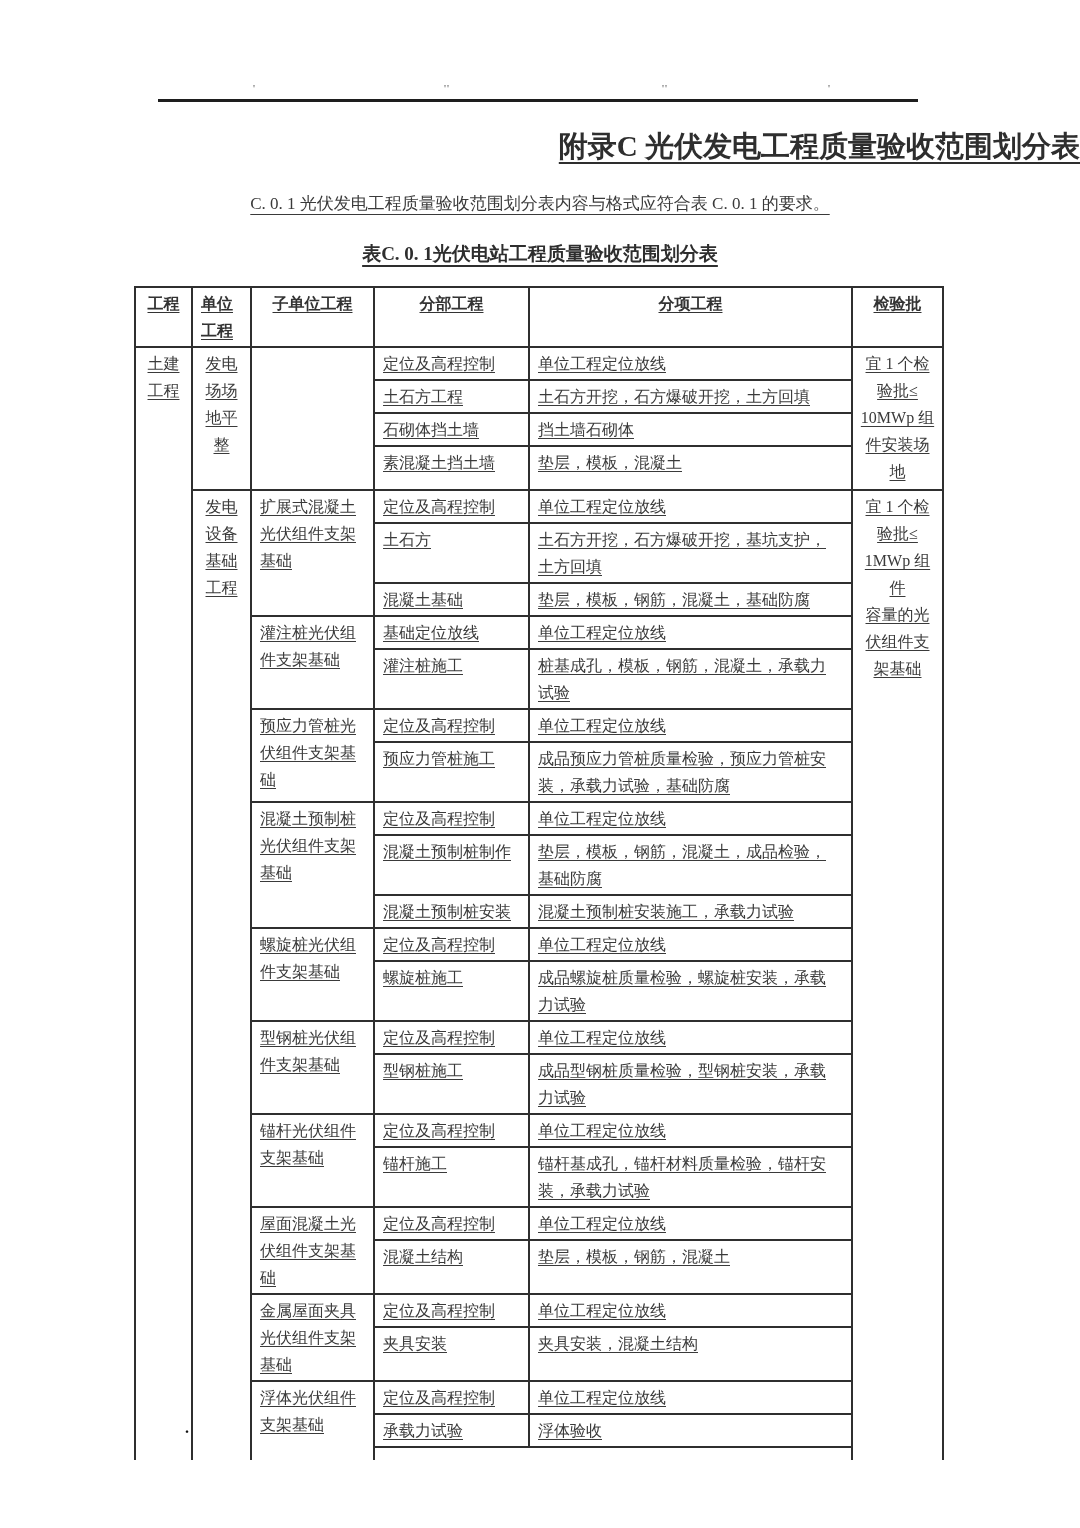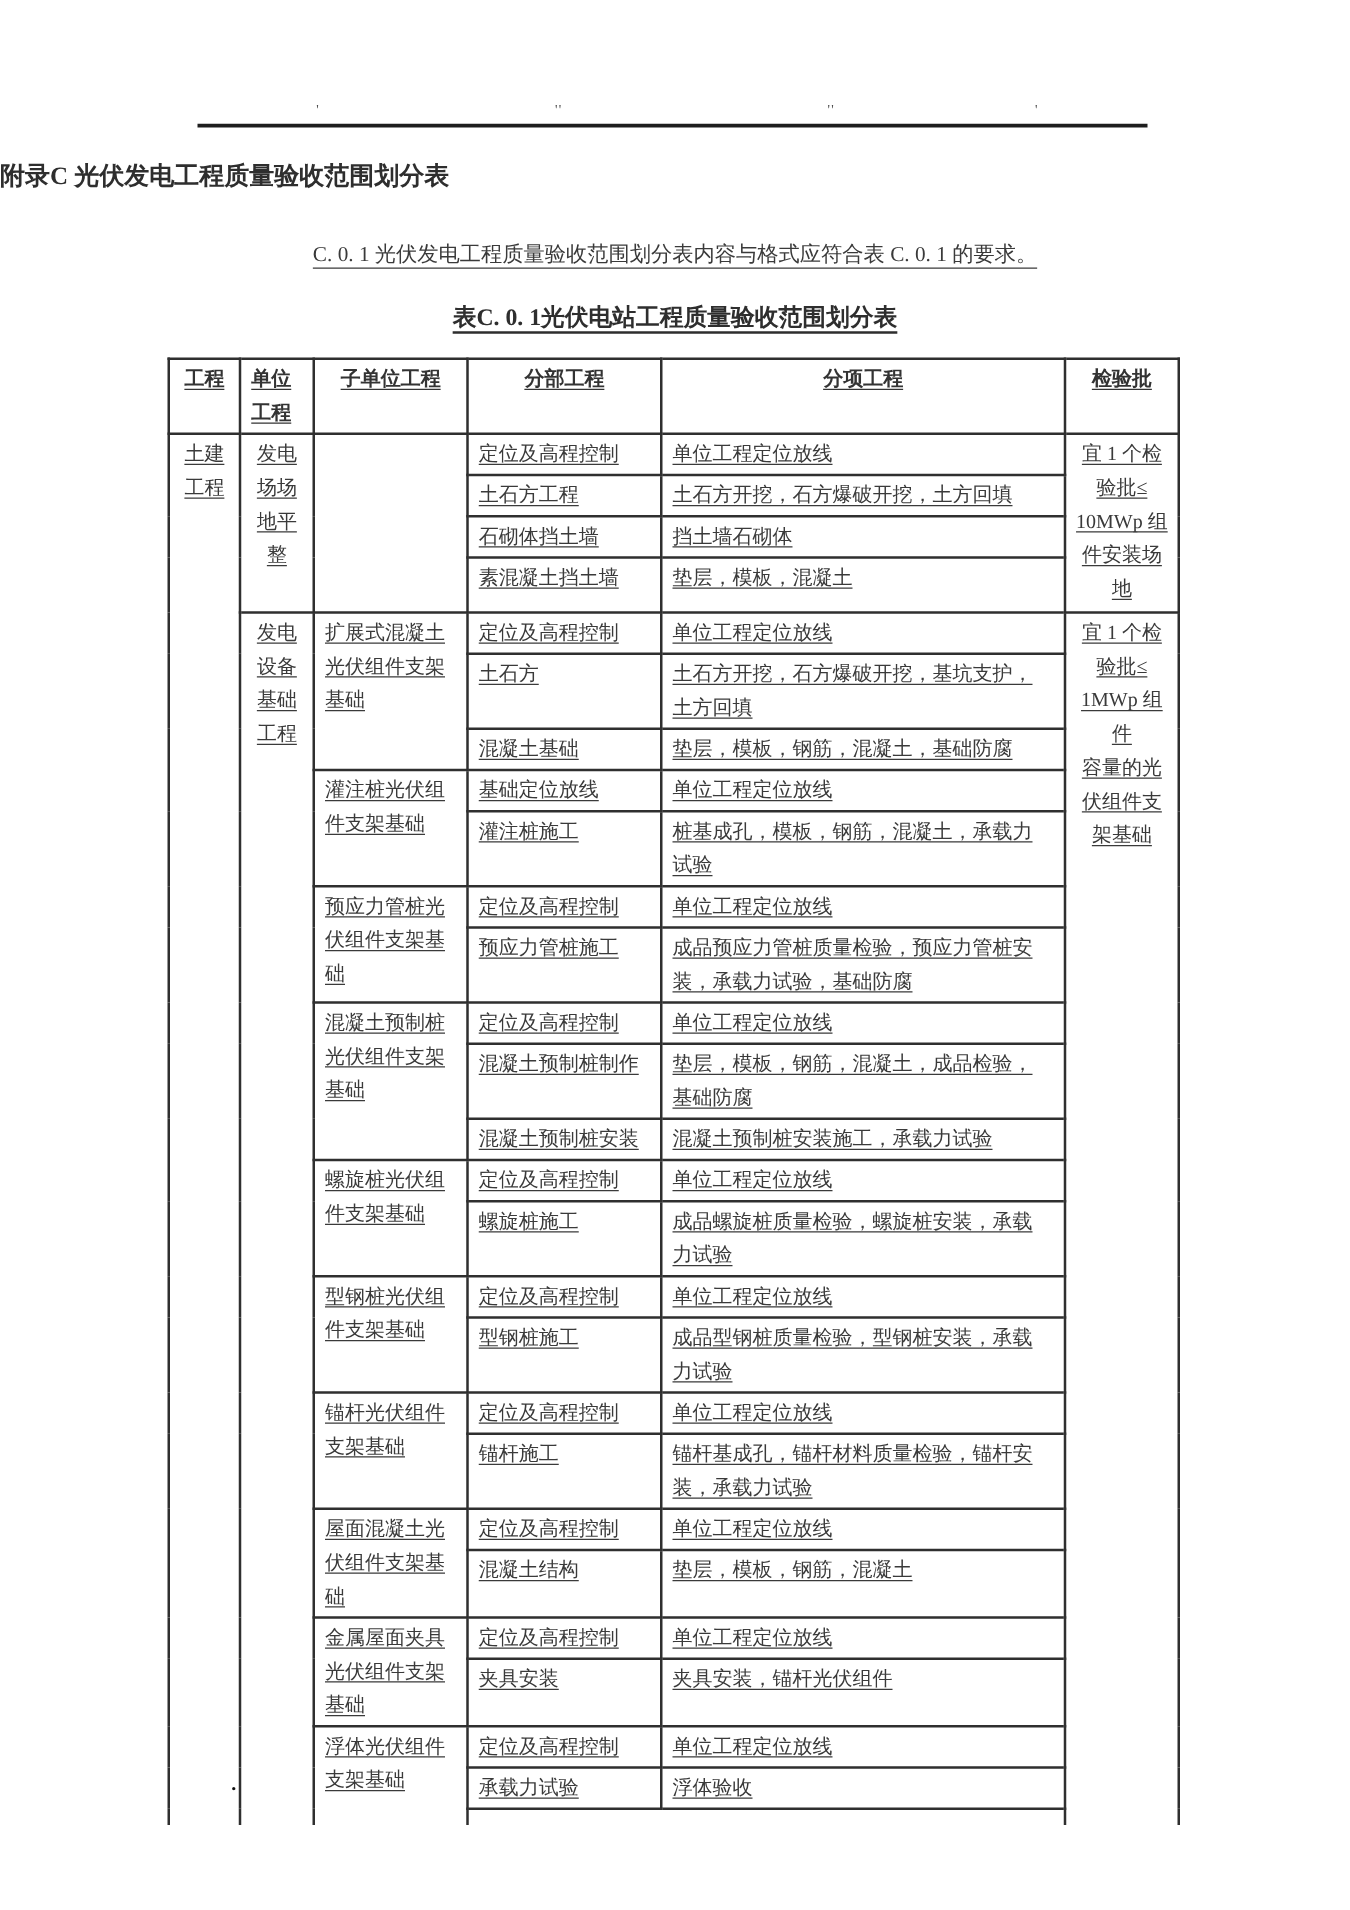--- a/index.html
+++ b/index.html
@@ -5,23 +5,23 @@
   html,body{margin:0;padding:0;}
   body{
     width:1080px;height:1528px;position:relative;background:#ffffff;
     font-family:"Liberation Serif","DejaVu Serif",serif;color:#383838;
     overflow:hidden;
   }
   .header-rule{position:absolute;left:158px;top:99px;width:760px;height:3px;background:#1e1e1e;}
   .header-mark{position:absolute;top:82px;font-size:11px;color:#4a4a4a;letter-spacing:1px;}
   .mark-1{left:253px;} .mark-2{left:444px;} .mark-3{left:662px;} .mark-4{left:828px;}
   .doc-title{
-    position:absolute;top:127px;left:0;width:1080px;text-align:left;
-    font-size:20px;font-weight:bold;color:#2e2e2e;
-    text-underline-offset:6px;text-decoration-thickness:2px;
+    position:absolute;top:127px;left:0;width:1080px;text-align:right;
+    font-size:29px;font-weight:bold;color:#2e2e2e;
+    text-decoration:underline;text-underline-offset:6px;text-decoration-thickness:2px;
   }
   .doc-intro{
     position:absolute;top:192px;left:0;width:1080px;text-align:center;
     font-size:17px;color:#3a3a3a;
     text-decoration:underline;text-underline-offset:5px;
   }
   .table-caption{
     position:absolute;top:241px;left:0;width:1080px;text-align:center;
     font-size:19px;font-weight:bold;color:#2e2e2e;
     text-decoration:underline;text-underline-offset:5px;text-decoration-thickness:2px;
@@ -217,21 +217,21 @@
       </tr>
       <tr style="height: 32px;">
         <td rowspan="2" class="a-l">金属屋面夹具
 光伏组件支架
 基础</td>
         <td class="a-l">定位及高程控制</td>
         <td class="a-l">单位工程定位放线</td>
       </tr>
       <tr style="height: 54px;">
         <td class="a-l">夹具安装</td>
-        <td class="a-l">夹具安装，锚杆光伏组件</td>
+        <td class="a-l">夹具安装，混凝土结构</td>
       </tr>
       <tr style="height: 32px;">
         <td rowspan="3" class="a-l no-bb">浮体光伏组件
 支架基础</td>
         <td class="a-l">定位及高程控制</td>
         <td class="a-l">单位工程定位放线</td>
       </tr>
       <tr style="height: 32px;">
         <td class="a-l">承载力试验</td>
         <td class="a-l">浮体验收</td>

